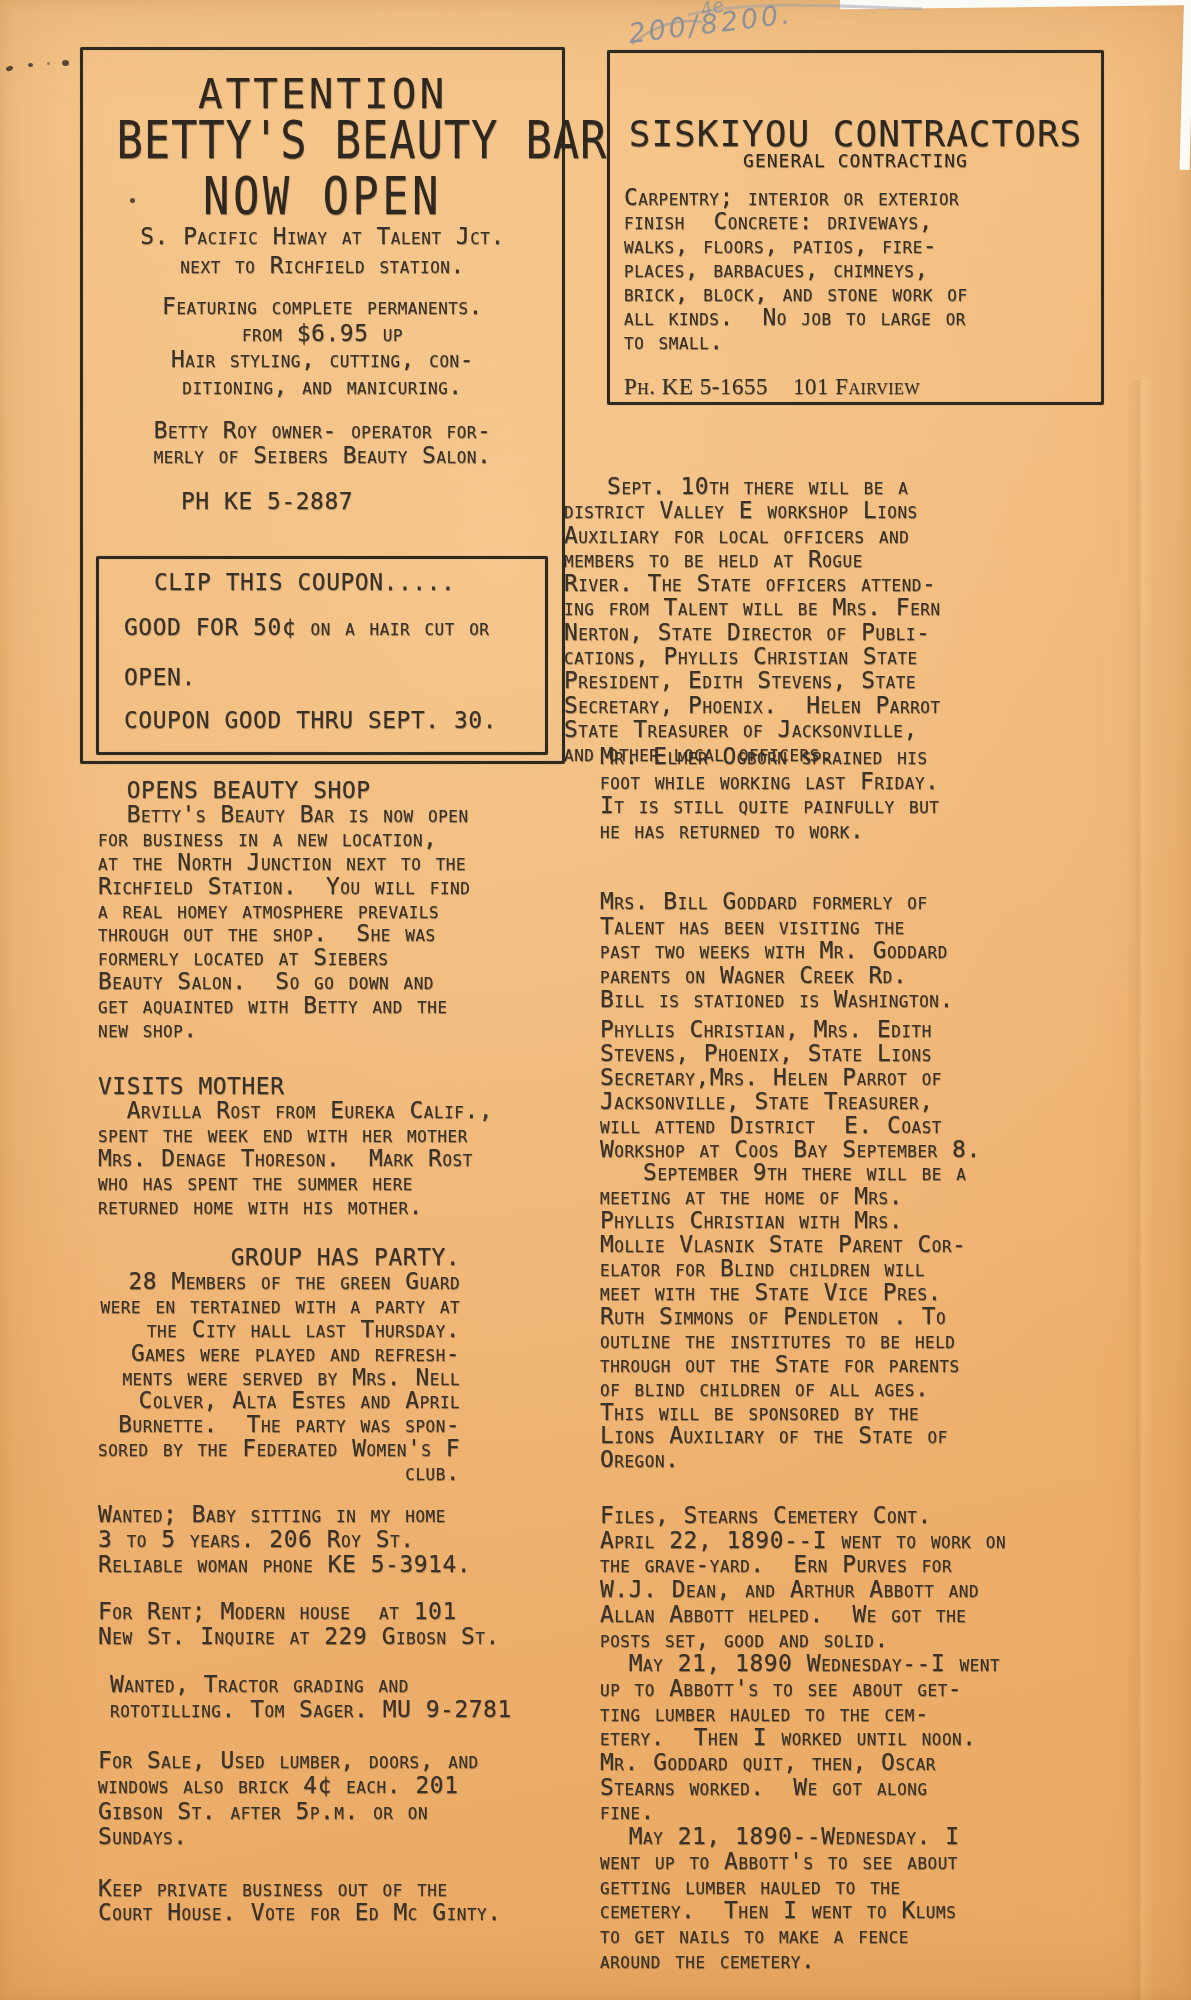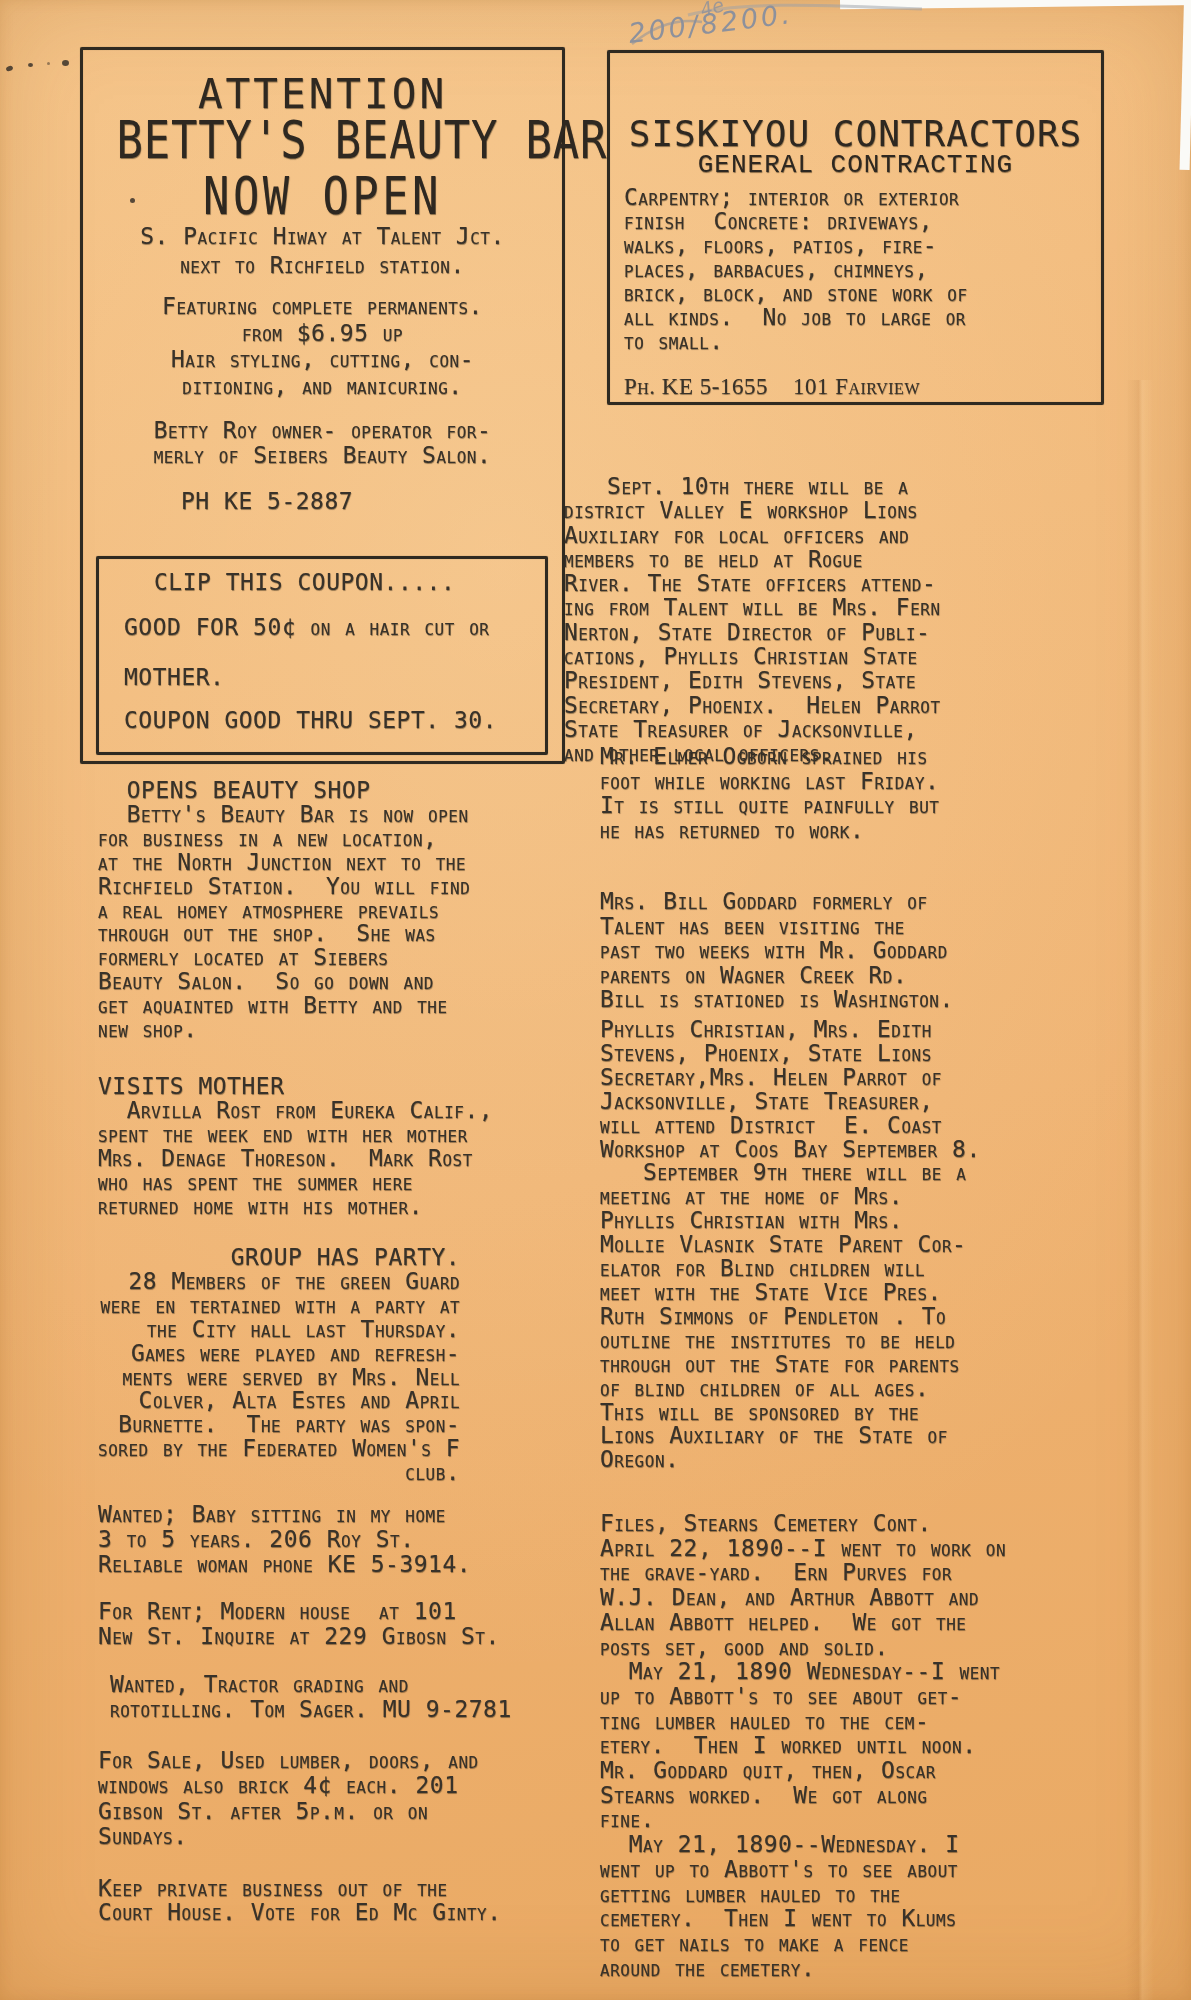--- a/index.html
+++ b/index.html
@@ -57,21 +57,21 @@
 from $6.95 up
 Hair styling, cutting, con-
 ditioning, and manicuring.</div>
     <div class="t center" style="top:368px;line-height:24.5px;">Betty Roy owner- operator for-
 merly of Seibers Beauty Salon.</div>
     <div class="t caps" style="left:98px;top:440px;">PH KE 5-2887</div>
 
     <div class="box" style="left:13px;top:506px;width:452px;height:199px;">
       <div class="t caps" style="left:55px;top:12px;">CLIP THIS COUPON.....</div>
       <div class="t" style="left:25px;top:57px;">GOOD FOR 50¢ on a hair cut or</div>
-      <div class="t caps" style="left:25px;top:107px;">MOTHER.</div>
+      <div class="t caps" style="left:25px;top:107px;">OPEN.</div>
       <div class="t caps" style="left:25px;top:150px;">COUPON GOOD THRU SEPT. 30.</div>
     </div>
   </div>
 
   <div class="t" style="left:98px;top:779px;">  OPENS BEAUTY SHOP
   Betty's Beauty Bar is now open
 for business in a new location,
 at the North Junction next to the
 Richfield Station.  You will find
 a real homey atmosphere prevails
@@ -106,21 +106,21 @@
 rototilling. Tom Sager. MU 9-2781</div>
   <div class="t" style="left:98px;top:1748px;line-height:25.3px;">For Sale, Used lumber, doors, and
 windows also brick 4¢ each. 201
 Gibson St. after 5p.m. or on
 Sundays.</div>
   <div class="t" style="left:98px;top:1876px;line-height:24px;">Keep private business out of the
 Court House. Vote for Ed Mc Ginty.</div>
 
   <div class="box" style="left:607px;top:50px;width:497px;height:355px;padding-left:12px;">
     <div class="h center" style="top:60px;font-size:36px;">SISKIYOU CONTRACTORS</div>
-    <div class="h center" style="top:97px;font-size:26px;font-family:Liberation Mono, monospace;">GENERAL CONTRACTING</div>
+    <div class="h center" style="top:97px;font-size:18px;">GENERAL CONTRACTING</div>
     <div class="t" style="left:14px;top:132px;line-height:24px;">Carpentry; interior or exterior
 finish  Concrete: driveways,
 walks, floors, patios, fire-
 places, barbacues, chimneys,
 brick, block, and stone work of
 all kinds.  No job to large or
 to small.</div>
     <div class="t" style="left:14px;top:322px;font-family:Liberation Serif, serif;">Ph. KE 5-1655    101 Fairview</div>
   </div>
 
@@ -157,21 +157,21 @@
 Mollie Vlasnik State Parent Cor-
 elator for Blind children will
 meet with the State Vice Pres.
 Ruth Simmons of Pendleton . To
 outline the institutes to be held
 through out the State for parents
 of blind children of all ages.
 This will be sponsored by the
 Lions Auxiliary of the State of
 Oregon.</div>
-  <div class="t" style="left:600px;top:1503px;line-height:24.7px;margin-top:8px;">Files, Stearns Cemetery Cont.
+  <div class="t" style="left:600px;top:1503px;line-height:24.7px;">Files, Stearns Cemetery Cont.
 April 22, 1890--I went to work on
 the grave-yard.  Ern Purves for
 W.J. Dean, and Arthur Abbott and
 Allan Abbott helped.  We got the
 posts set, good and solid.
   May 21, 1890 Wednesday--I went
 up to Abbott's to see about get-
 ting lumber hauled to the cem-
 etery.  Then I worked until noon.
 Mr. Goddard quit, then, Oscar

